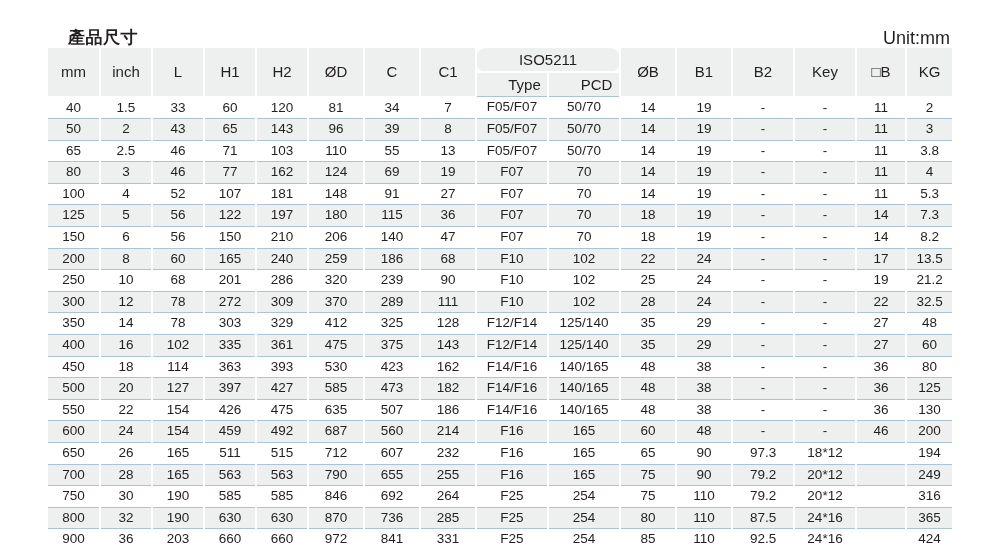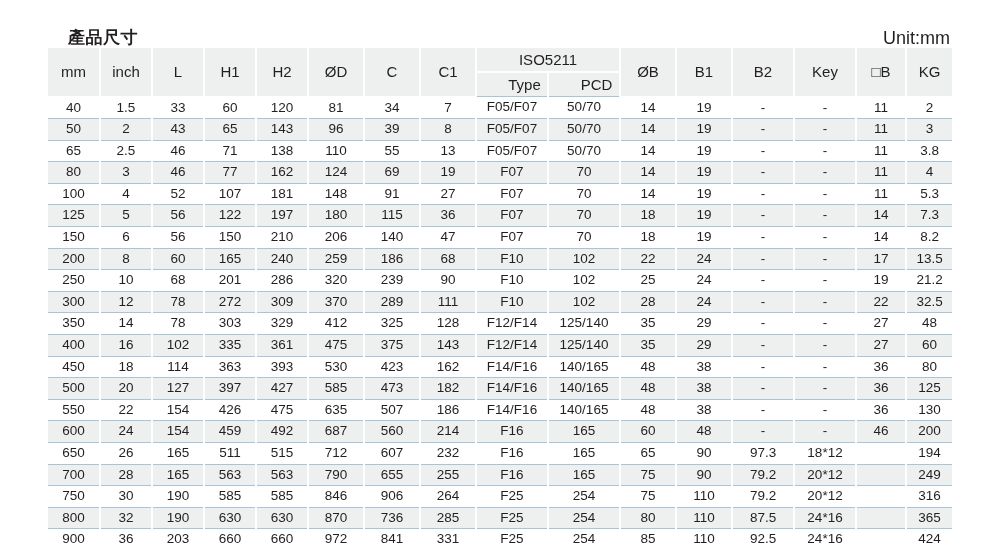--- a/index.html
+++ b/index.html
@@ -59,21 +59,21 @@
   
   thead th {
     background: #eeefef;
     border-right: 2px solid #ffffff;
     border-bottom: 2px solid #ffffff;
     font-size: 15px;
     color: #231f20;
   }
   thead th.last-col { border-right: none; }
   th.tall { height: 46px; margin-left: 44px; }
-  th.grp  { height: 23px; }
+  th.grp  { height: 23px; border-radius: 10px; }
   th.sub  { height: 23px; }
   thead tr.row2 th { border-bottom: none; padding-left: 25px; }
   thead th.iso-group {
     border-bottom: 2px solid #ffffff;
   }
   
   tbody tr { height: 20.6px; }
   tbody td {
     border-top: 1px solid #a9c4d9;
     border-right: 2px solid #ffffff;
@@ -175,21 +175,21 @@
           <td>-</td>
           <td>-</td>
           <td>11</td>
           <td class="last-col">3</td>
         </tr>
         <tr class="odd">
           <td>65</td>
           <td>2.5</td>
           <td>46</td>
           <td>71</td>
-          <td>138</td>
+          <td>103</td>
           <td>110</td>
           <td>55</td>
           <td>13</td>
           <td>F05/F07</td>
           <td>50/70</td>
           <td>14</td>
           <td>19</td>
           <td>-</td>
           <td>-</td>
           <td>11</td>
@@ -465,21 +465,21 @@
           <td></td>
           <td class="last-col">249</td>
         </tr>
         <tr class="odd">
           <td>750</td>
           <td>30</td>
           <td>190</td>
           <td>585</td>
           <td>585</td>
           <td>846</td>
-          <td>906</td>
+          <td>692</td>
           <td>264</td>
           <td>F25</td>
           <td>254</td>
           <td>75</td>
           <td>110</td>
           <td>79.2</td>
           <td>20*12</td>
           <td></td>
           <td class="last-col">316</td>
         </tr>

